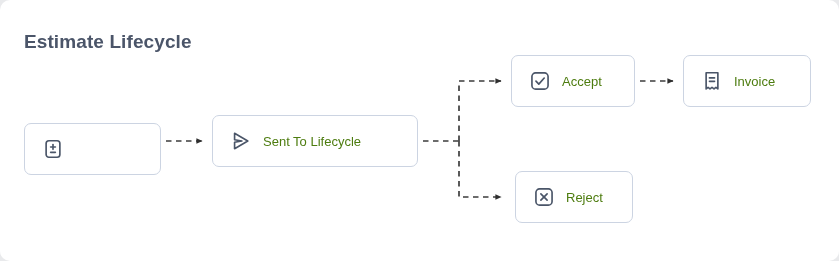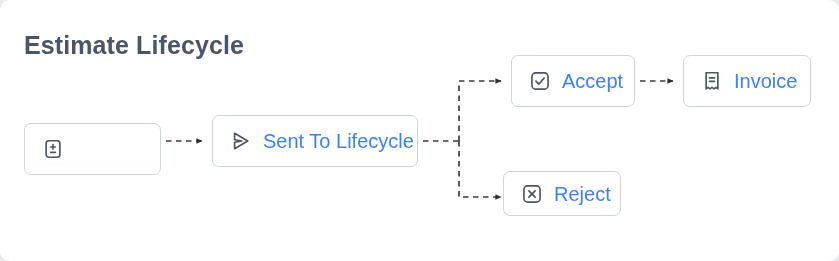--- a/index.html
+++ b/index.html
@@ -15,59 +15,59 @@
     width: 839px;
     height: 261px;
     background: #ffffff;
     border-radius: 10px;
     overflow: hidden;
   }
   #page-title {
     position: absolute;
     left: 24px;
     top: 31px;
-    font-size: 25px;
+    font-size: 19px;
     font-weight: bold;
     color: #4b5569;
     letter-spacing: 0.1px;
     white-space: nowrap;
   }
   .node {
     position: absolute;
     box-sizing: border-box;
     background: #ffffff;
     border: 1px solid #ccd4e2;
     border-radius: 7px;
     display: flex;
     align-items: center;
     gap: 11px;
     padding: 0 17px;
   }
   .node-label {
-    font-size: 20px;
+    font-size: 13px;
     font-weight: 500;
-    color: #3b82f6;
+    color: #4d7c0f;
     white-space: nowrap;
     line-height: 1;
   }
   .node-icon {
     width: 22px;
     height: 22px;
     flex: 0 0 22px;
     display: block;
     color: #4a5568;
   }
   .node-icon svg { display: block; width: 22px; height: 22px; }
 
   
   #node-estimate      { left: 24px;  top: 123px; width: 137px; height: 52px; }
   #node-sent          { left: 212px; top: 115px; width: 206px; height: 52px; }
   #node-accept        { left: 511px; top: 55px;  width: 124px; height: 52px; }
   #node-invoice       { left: 683px; top: 55px;  width: 128px; height: 52px; }
-  #node-reject        { left: 503px; top: 171px; width: 118px; height: 45px; }
+  #node-reject        { left: 515px; top: 171px; width: 118px; height: 52px; }
 
   #connectors {
     position: absolute;
     left: 0; top: 0;
     width: 839px;
     height: 261px;
     pointer-events: none;
   }
 </style>
 </head>

